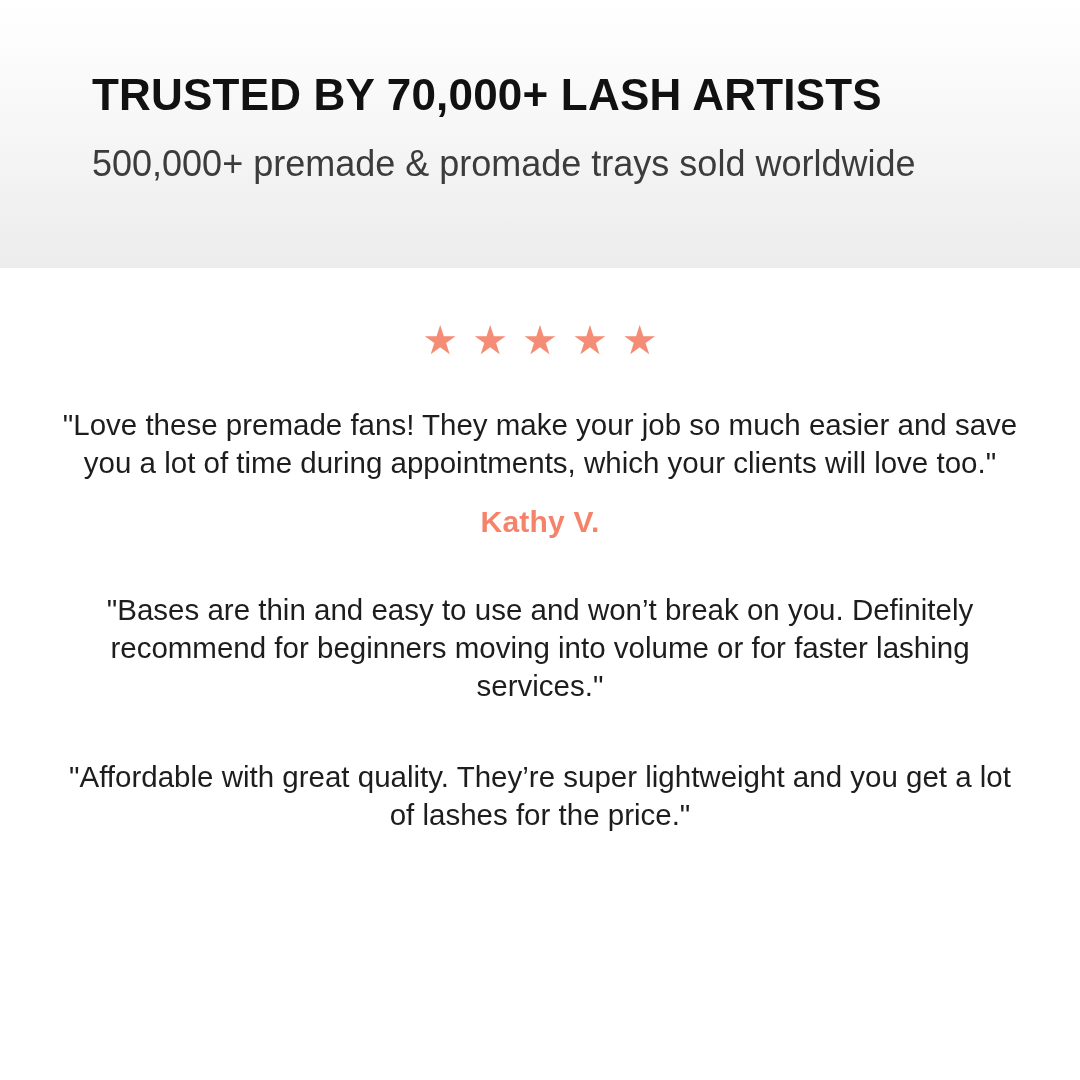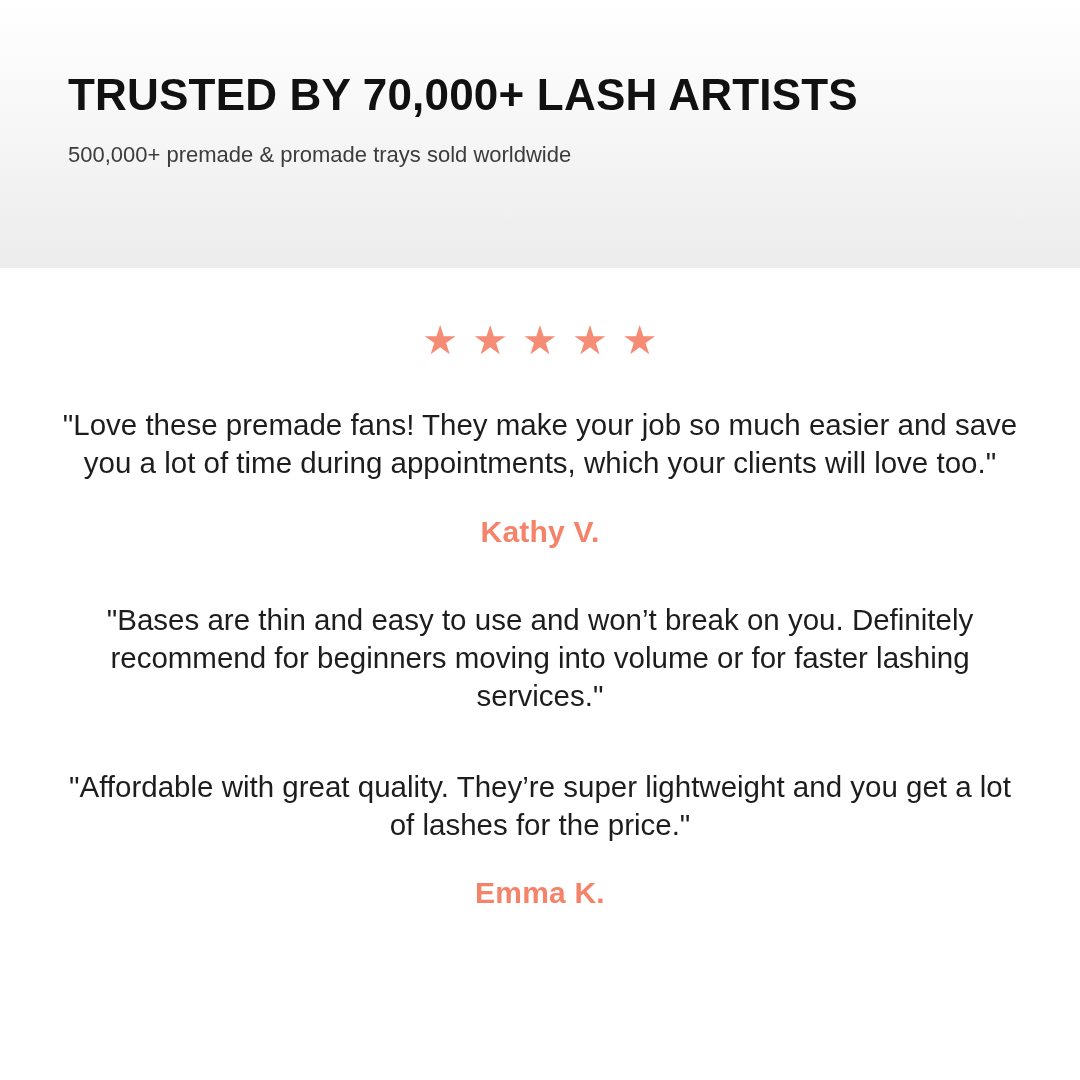--- a/index.html
+++ b/index.html
@@ -20,34 +20,34 @@
     background: #ffffff;
   }
 
   
   .header {
     position: relative;
     width: 1080px;
     height: 268px;
     background: linear-gradient(180deg, #ffffff 0%, #f7f7f7 45%, #ececec 100%);
     box-sizing: border-box;
-    padding: 70px 70px 0 68px;
+    padding: 70px 70px 0 92px;
   }
   .headline {
     font-size: 44px;
     font-weight: 700;
     letter-spacing: 0.2px;
     color: #111111;
     line-height: 1.12;
     margin: 0;
     white-space: nowrap;
   }
   .subhead {
     margin: 22px 0 0 0;
-    font-size: 22px;
+    font-size: 36px;
     font-weight: 400;
     color: #3c3c3c;
     line-height: 1.25;
     white-space: nowrap;
   }
 
   
   .body-area {
     position: relative;
     width: 1080px;
@@ -84,21 +84,21 @@
   }
   .review-text {
     font-size: 29.5px;
     color: #1d1d1d;
     line-height: 1.3;
     margin: 0 auto;
     max-width: 960px;
     font-weight: 400;
   }
   .review-author {
-    margin-top: 32px;
+    margin-top: 22px;
     font-size: 30px;
     font-weight: 700;
     color: #f5836a;
     letter-spacing: 0.2px;
   }
 </style>
 </head>
 <body>
 
 <div class="page">
@@ -124,18 +124,17 @@
         <p class="review-text">"Love these premade fans! They make your job so much easier and save you a lot of time during appointments, which your clients will love too."</p>
         <div class="review-author">Kathy V.</div>
       </div>
 
       <div class="review">
         <p class="review-text">"Bases are thin and easy to use and won’t break on you. Definitely recommend for beginners moving into volume or for faster lashing services."</p>
       </div>
 
       <div class="review">
         <p class="review-text">"Affordable with great quality. They’re super lightweight and you get a lot of lashes for the price."</p>
-        <div class="review-author">Emma K.</div>
       </div>
 
     </div>
   </div>
 </div>
 
 </body></html>

